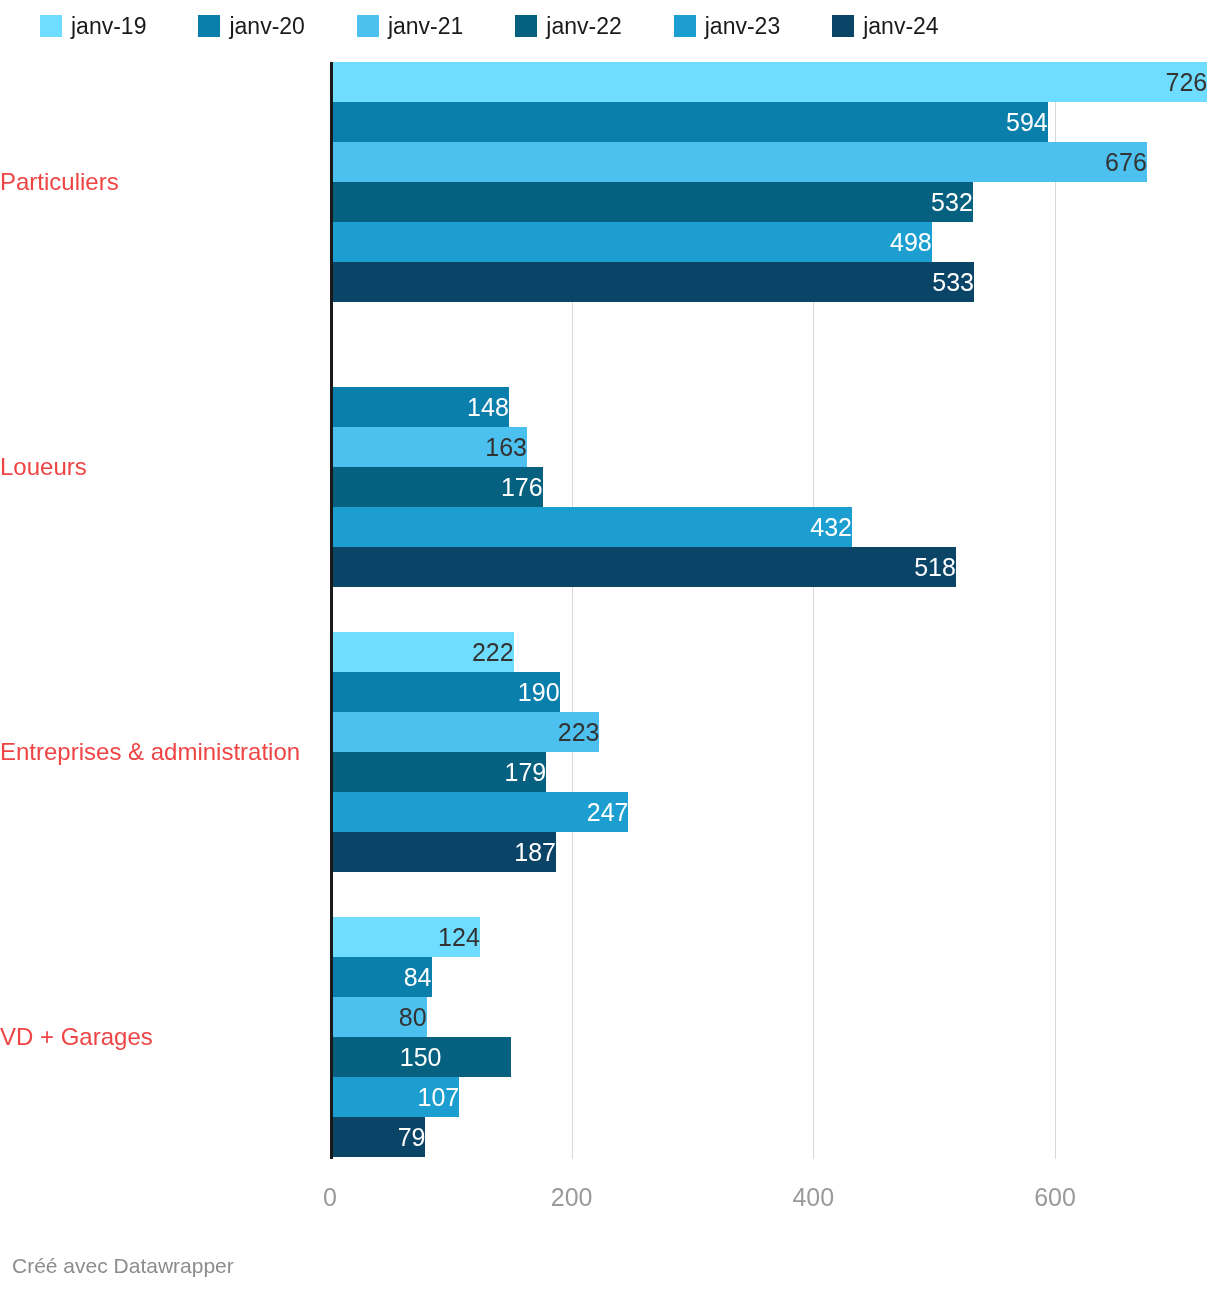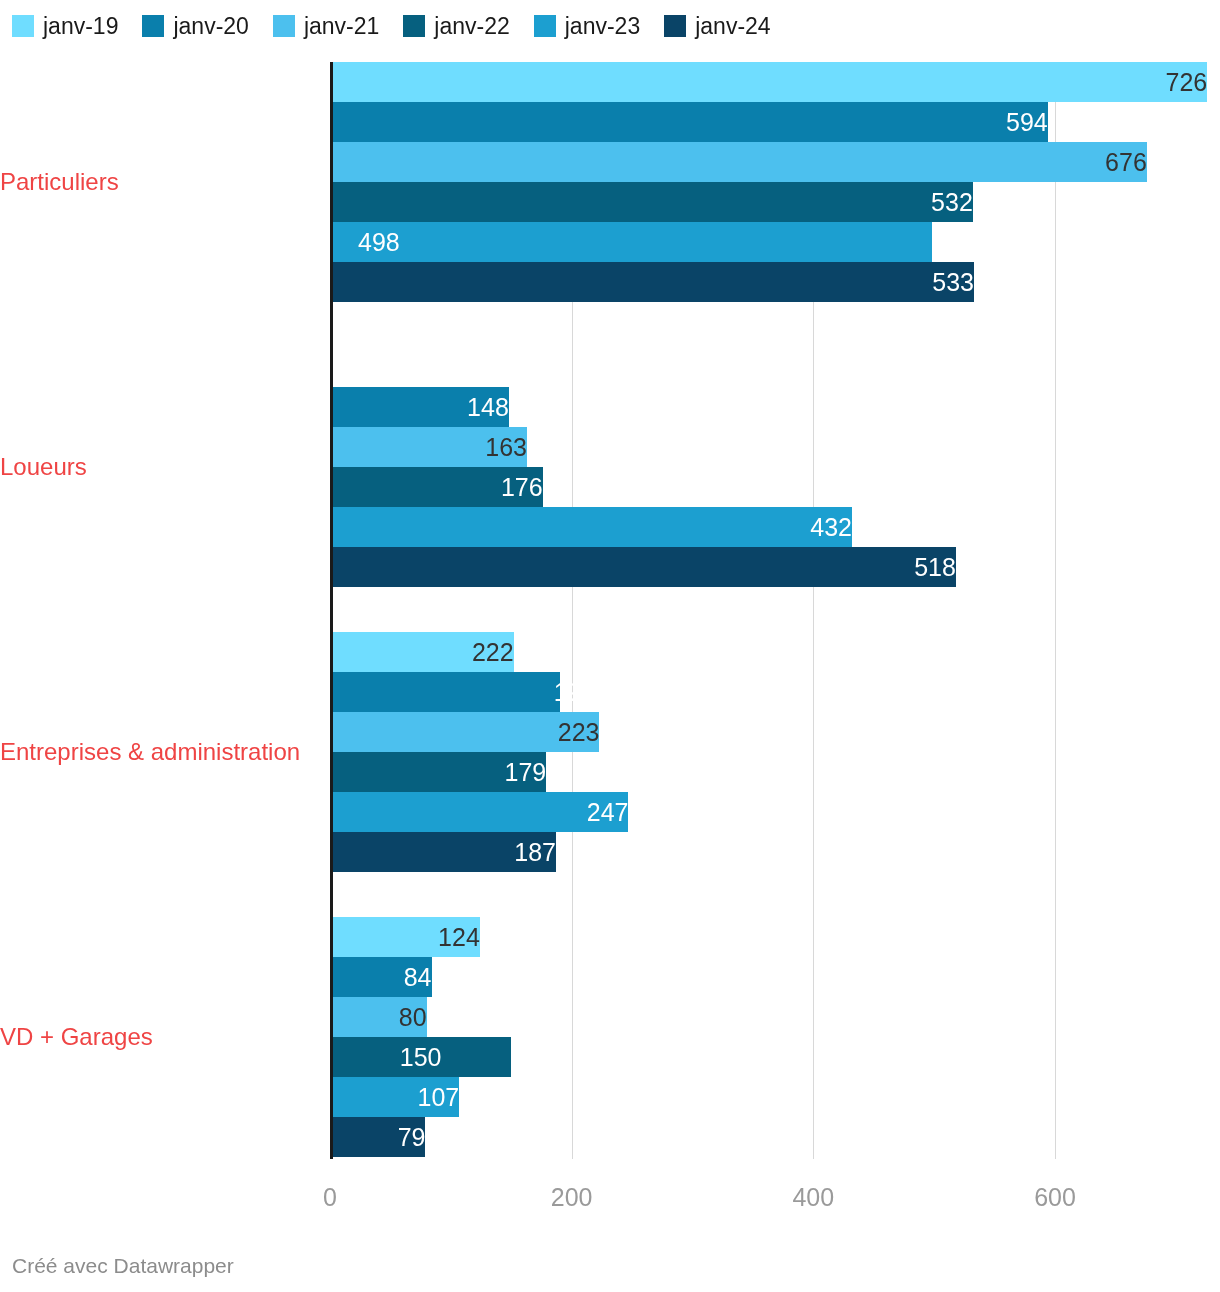--- a/index.html
+++ b/index.html
@@ -23,20 +23,21 @@
     top: 12px;
     height: 28px;
     display: flex;
     align-items: center;
     gap: 0;
   }
   .legend-item {
     display: flex;
     align-items: center;
     margin-right: 24px;
+    margin-left: 28px;
   }
   .legend-swatch {
     width: 22px;
     height: 22px;
     margin-right: 9px;
     flex: 0 0 auto;
   }
   .legend-label {
     font-size: 23px;
     line-height: 23px;
@@ -204,21 +205,21 @@
         <div class="bar-row" style="top: 80px; width: 1039px; padding-left: 8px;">
           <div class="bar" style="width: 816.833px; background: rgb(76, 192, 238);"></div>
           <div class="bar-value light-bg" style="left: 0px; width: 816.833px; text-align: right;">676</div>
         </div>
         <div class="bar-row" style="top: 120px; width: 890px;">
           <div class="bar" style="width: 642.833px; background: rgb(6, 96, 127);"></div>
           <div class="bar-value dark-bg" style="left: 0px; width: 642.833px; text-align: right;">532</div>
         </div>
         <div class="bar-row" style="top: 160px; width: 890px;">
           <div class="bar" style="width: 601.75px; background: rgb(28, 159, 208);"></div>
-          <div class="bar-value dark-bg" style="left: 0px; width: 601.75px;  padding-left: 28px;">498</div>
+          <div class="bar-value dark-bg" style="left: 0px; width: 601.75px; text-align: right;">498</div>
         </div>
         <div class="bar-row" style="top: 200px; width: 890px;">
           <div class="bar" style="width: 644.042px; background: rgb(10, 68, 103);"></div>
           <div class="bar-value dark-bg" style="left: 0px; width: 644.042px; text-align: right;">533</div>
         </div>
       </div>
       <div class="group" style="top: 285px; height: 240px;">
         <div class="group-label" style="top: 108px;">Loueurs</div>
         <div class="bar-row" style="top: 40px; width: 890px;">
           <div class="bar" style="width: 178.833px; background: rgb(10, 127, 172);"></div>
@@ -242,21 +243,21 @@
         </div>
       </div>
       <div class="group" style="top: 570px; height: 240px;">
         <div class="group-label" style="top: 108px;">Entreprises &amp; administration</div>
         <div class="bar-row" style="top: 0px; width: 890px;">
           <div class="bar" style="width: 183.667px; background: rgb(111, 221, 255);"></div>
           <div class="bar-value light-bg" style="left: 0px; width: 183.667px; text-align: right;">222</div>
         </div>
         <div class="bar-row" style="top: 40px; width: 890px;">
           <div class="bar" style="width: 229.583px; background: rgb(10, 127, 172);"></div>
-          <div class="bar-value dark-bg" style="left: 0px; width: 229.583px; text-align: right; padding-left: 36px;">190</div>
+          <div class="bar-value dark-bg" style="left: 0px; width: 229.583px; text-align: right;">190</div>
         </div>
         <div class="bar-row" style="top: 80px; width: 890px;">
           <div class="bar" style="width: 269.458px; background: rgb(76, 192, 238);"></div>
           <div class="bar-value light-bg" style="left: 0px; width: 269.458px; text-align: right;">223</div>
         </div>
         <div class="bar-row" style="top: 120px; width: 890px;">
           <div class="bar" style="width: 216.292px; background: rgb(6, 96, 127);"></div>
           <div class="bar-value dark-bg" style="left: 0px; width: 216.292px; text-align: right;">179</div>
         </div>
         <div class="bar-row" style="top: 160px; width: 890px;">

